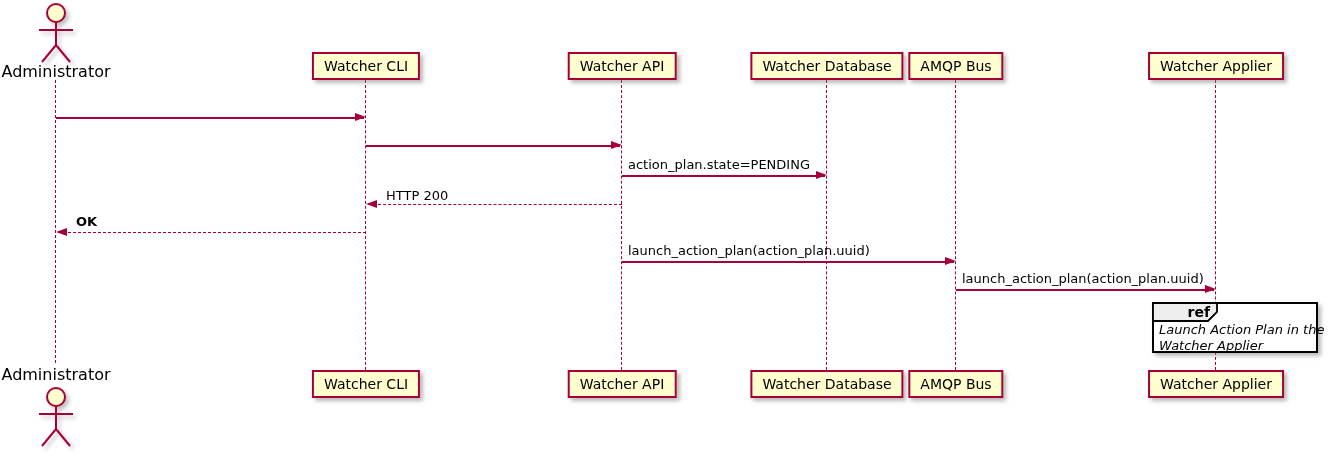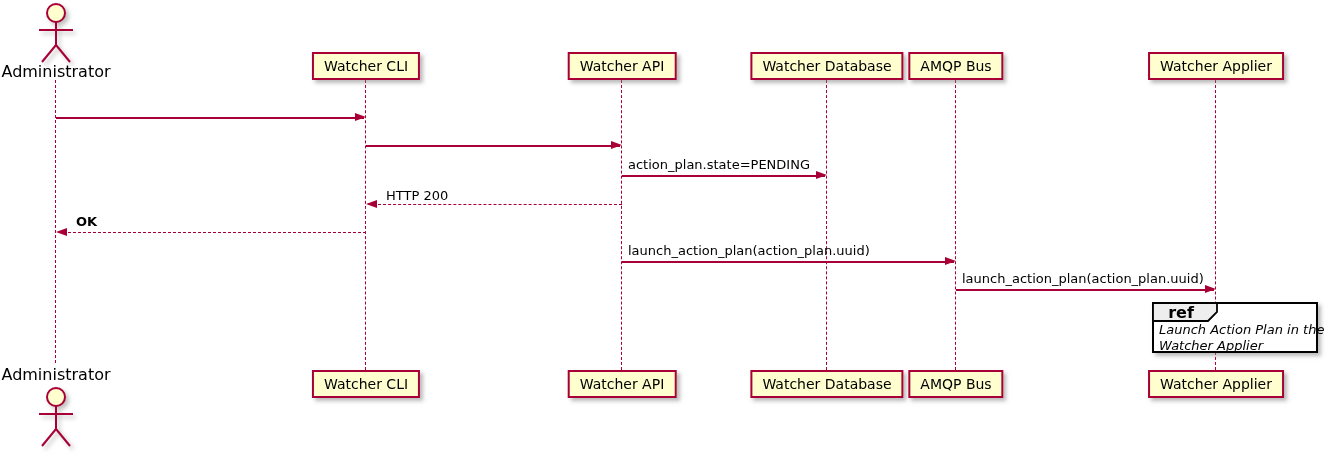--- a/index.html
+++ b/index.html
@@ -21,21 +21,21 @@
   .arrow.r{border-top:4.5px solid transparent;border-bottom:4.5px solid transparent;border-left:11px solid var(--accent);}
   .arrow.l{border-top:4.5px solid transparent;border-bottom:4.5px solid transparent;border-right:11px solid var(--accent);}
   .mlabel{position:absolute;font-size:13px;white-space:nowrap;z-index:2;height:16px;line-height:16px;}
   .actor-figure{position:absolute;z-index:3;filter:drop-shadow(3px 3px 2px rgba(130,130,130,.5));}
   .actor-label{position:absolute;transform:translateX(-50%);font-size:16px;white-space:nowrap;z-index:3;line-height:16px;}
   .refbox{
     position:absolute;background:var(--refFill);border:2px solid var(--refBorder);
     box-shadow:3px 3px 4px rgba(130,130,130,.55);z-index:4;
   }
   .ref-tab{position:absolute;top:-2px;left:-2px;z-index:5;}
-  .ref-keyword{position:absolute;top:0;left:-2px;width:58px;text-align:center;font-weight:bold;font-size:16px;line-height:17px;z-index:6;}
+  .ref-keyword{position:absolute;top:0;left:-2px;width:58px;text-align:right;font-weight:bold;font-size:14px;line-height:17px;z-index:6;}
   .ref-lines{position:absolute;top:18px;left:5px;font-size:13px;line-height:16px;white-space:nowrap;z-index:6;font-style:italic;}
 </style>
 </head>
 <body>
 
 <div id="diagram" style="--accent: #A80036; --fill: #FEFECE; --refFill: #FFFFFF; --refBorder: #000000;">
     <div class="lifeline" style="left: 55px; top: 80px; height: 283px;"></div>
     <div class="actor-figure" style="left: 34px; top: 2px;"><svg width="44" height="62" viewBox="0 0 44 62">
         <circle cx="22" cy="11" r="9" fill="#FEFECE" stroke="#A80036" stroke-width="2"></circle>
         <line x1="22" y1="20" x2="22" y2="43" stroke="#A80036" stroke-width="2"></line>

